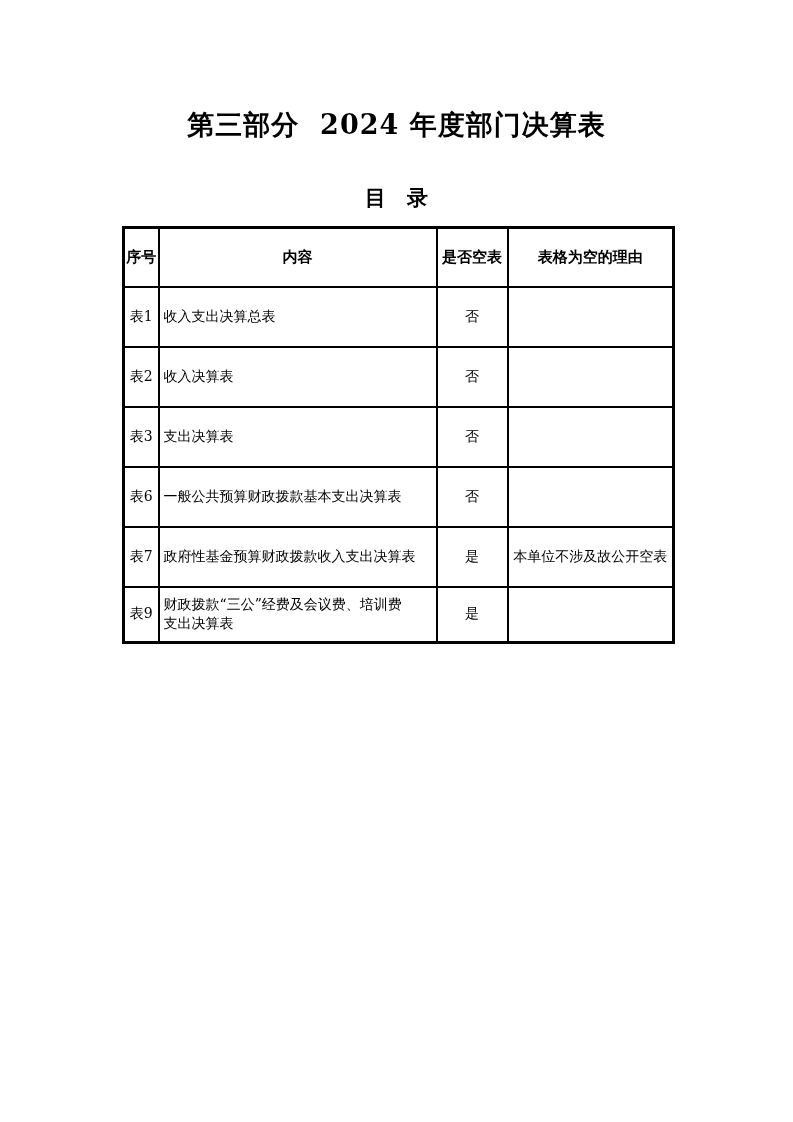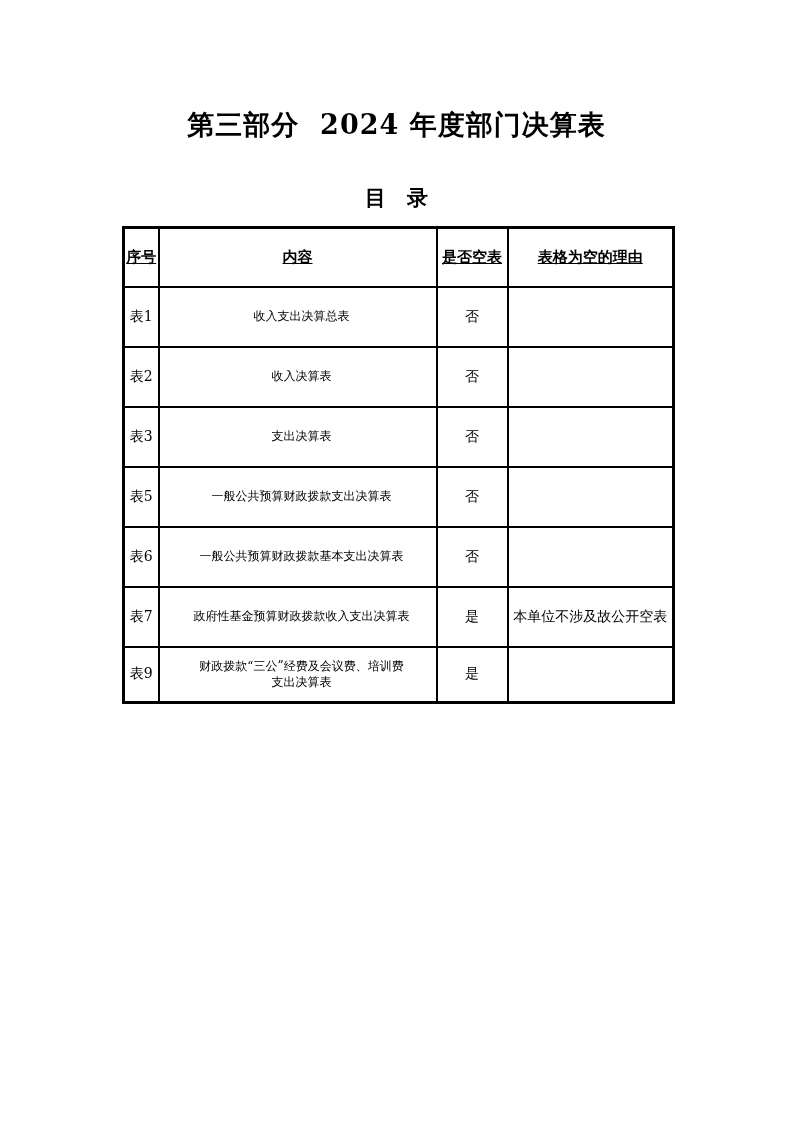--- a/index.html
+++ b/index.html
@@ -52,32 +52,31 @@
   table.toc-table td {
     border: 2px solid #000000;
     vertical-align: middle;
     overflow: hidden;
   }
   table.toc-table th {
     font-size: 15px;
     font-weight: bold;
     text-align: center;
     height: 59px;
-    text-decoration: underline;
   }
   table.toc-table tr.data-row { height: 60px; }
   table.toc-table tr.data-row-last { height: 56px; margin-top: 36px; }
   td.cell-no {
     font-size: 14px;
     text-align: center;
   }
   td.cell-content {
-    font-size: 12px;
-    text-align: center;
-    padding-left: 10px;
+    font-size: 14px;
+    text-align: left;
+    padding-left: 4px;
     padding-right: 2px;
     white-space: pre-line;
     line-height: 1.35;
   }
   td.cell-empty {
     font-size: 14px;
     text-align: center;
   }
   td.cell-reason {
     font-size: 14px;
@@ -125,26 +124,20 @@
         <td class="cell-empty">否</td>
         <td class="cell-reason"></td>
       </tr>
       <tr class="data-row">
         <td class="cell-no">表3</td>
         <td class="cell-content">支出决算表</td>
         <td class="cell-empty">否</td>
         <td class="cell-reason"></td>
       </tr>
       <tr class="data-row">
-        <td class="cell-no">表5</td>
-        <td class="cell-content">一般公共预算财政拨款支出决算表</td>
-        <td class="cell-empty">否</td>
-        <td class="cell-reason"></td>
-      </tr>
-      <tr class="data-row">
         <td class="cell-no">表6</td>
         <td class="cell-content">一般公共预算财政拨款基本支出决算表</td>
         <td class="cell-empty">否</td>
         <td class="cell-reason"></td>
       </tr>
       <tr class="data-row">
         <td class="cell-no">表7</td>
         <td class="cell-content">政府性基金预算财政拨款收入支出决算表</td>
         <td class="cell-empty">是</td>
         <td class="cell-reason">本单位不涉及故公开空表</td>

